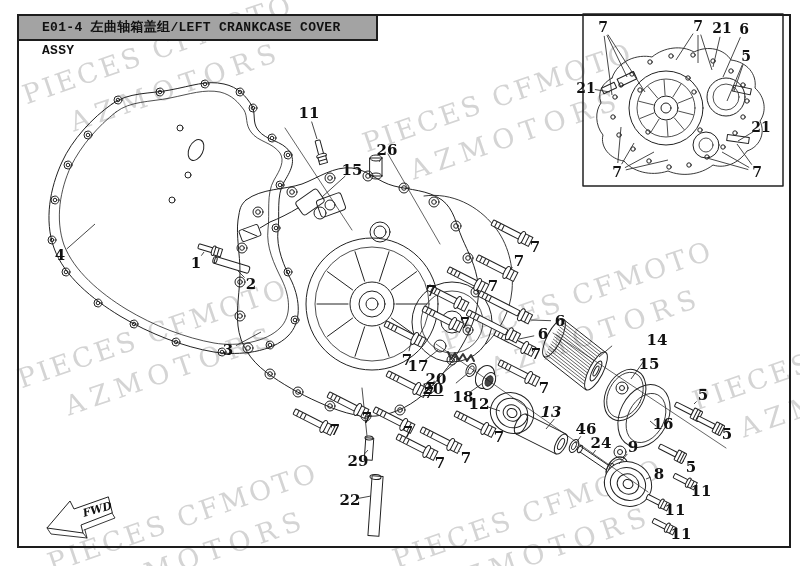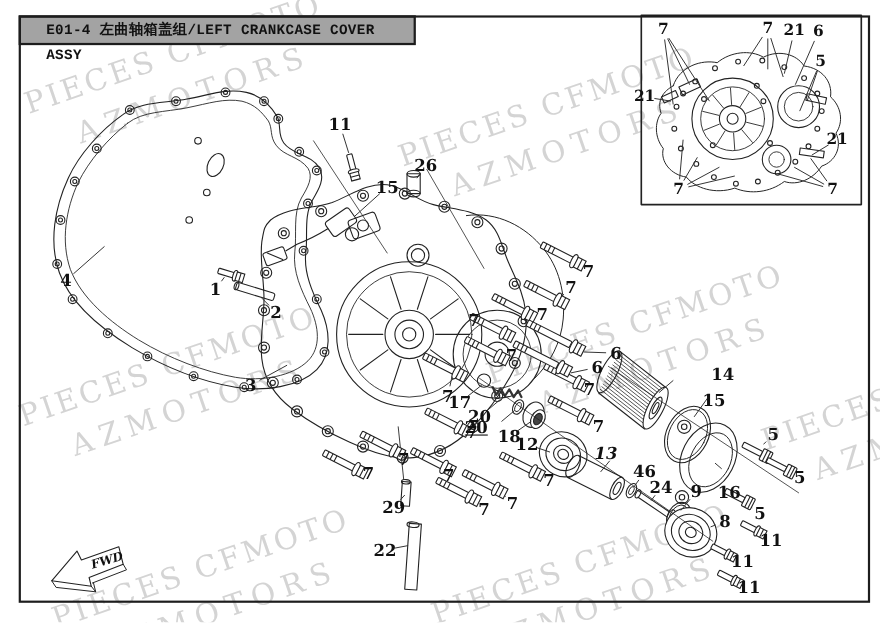--- a/index.html
+++ b/index.html
@@ -507,21 +507,21 @@
       <div class="callout" style="left: 387px; top: 150px;">26</div>
       <div class="callout" style="left: 418px; top: 366px;">17</div>
       <div class="callout" style="left: 436px; top: 379px;">20</div>
       <div class="callout" style="left: 433px; top: 389px; text-decoration: underline;">20</div>
       <div class="callout" style="left: 463px; top: 397px;">18</div>
       <div class="callout" style="left: 479px; top: 404px;">12</div>
       <div class="callout" style="left: 551px; top: 412px; font-style: italic;">13</div>
       <div class="callout" style="left: 586px; top: 429px;">46</div>
       <div class="callout" style="left: 601px; top: 443px;">24</div>
       <div class="callout" style="left: 633px; top: 447px;">9</div>
-      <div class="callout" style="left: 663px; top: 448px;">16</div>
+      <div class="callout" style="left: 663px; top: 424px;">16</div>
       <div class="callout" style="left: 649px; top: 364px;">15</div>
       <div class="callout" style="left: 619px; top: 340px; margin-left: 38px;">14</div>
       <div class="callout" style="left: 659px; top: 474px;">8</div>
       <div class="callout" style="left: 358px; top: 461px;">29</div>
       <div class="callout" style="left: 350px; top: 500px;">22</div>
       <div class="callout" style="left: 535px; top: 247px;">7</div>
       <div class="callout" style="left: 519px; top: 261px;">7</div>
       <div class="callout" style="left: 493px; top: 286px;">7</div>
       <div class="callout" style="left: 431px; top: 291px;">7</div>
       <div class="callout" style="left: 465px; top: 323px;">7</div>

